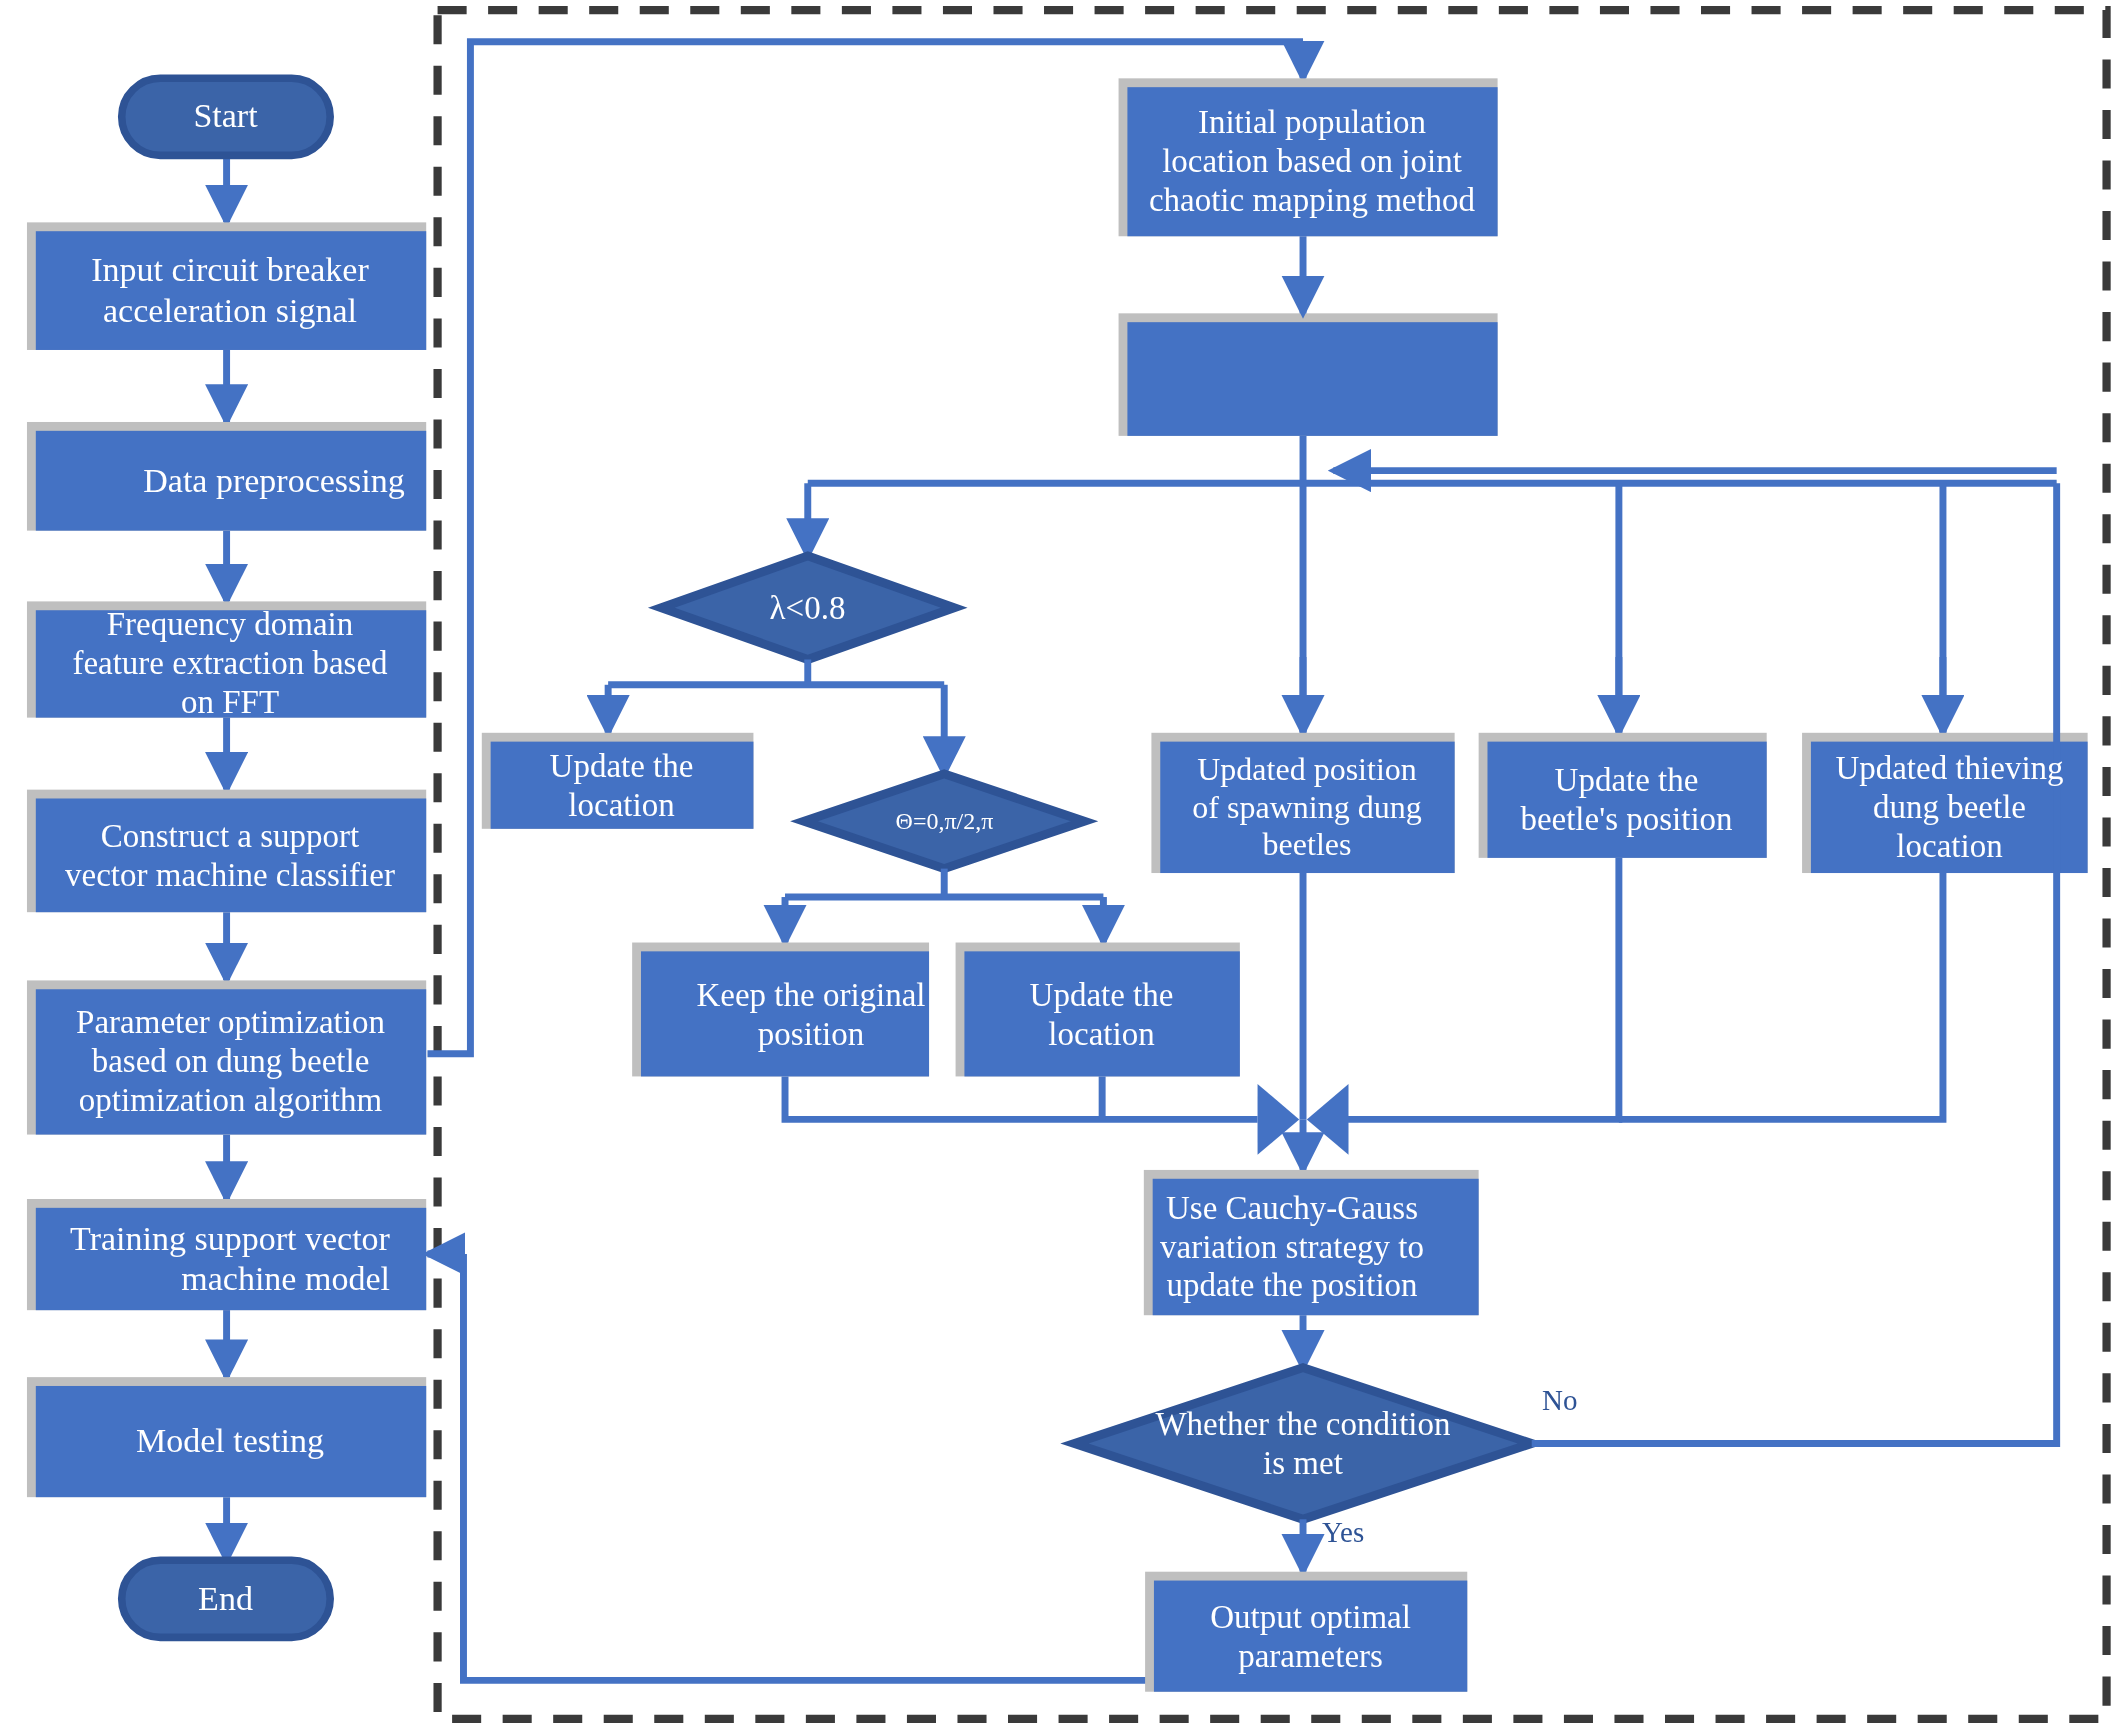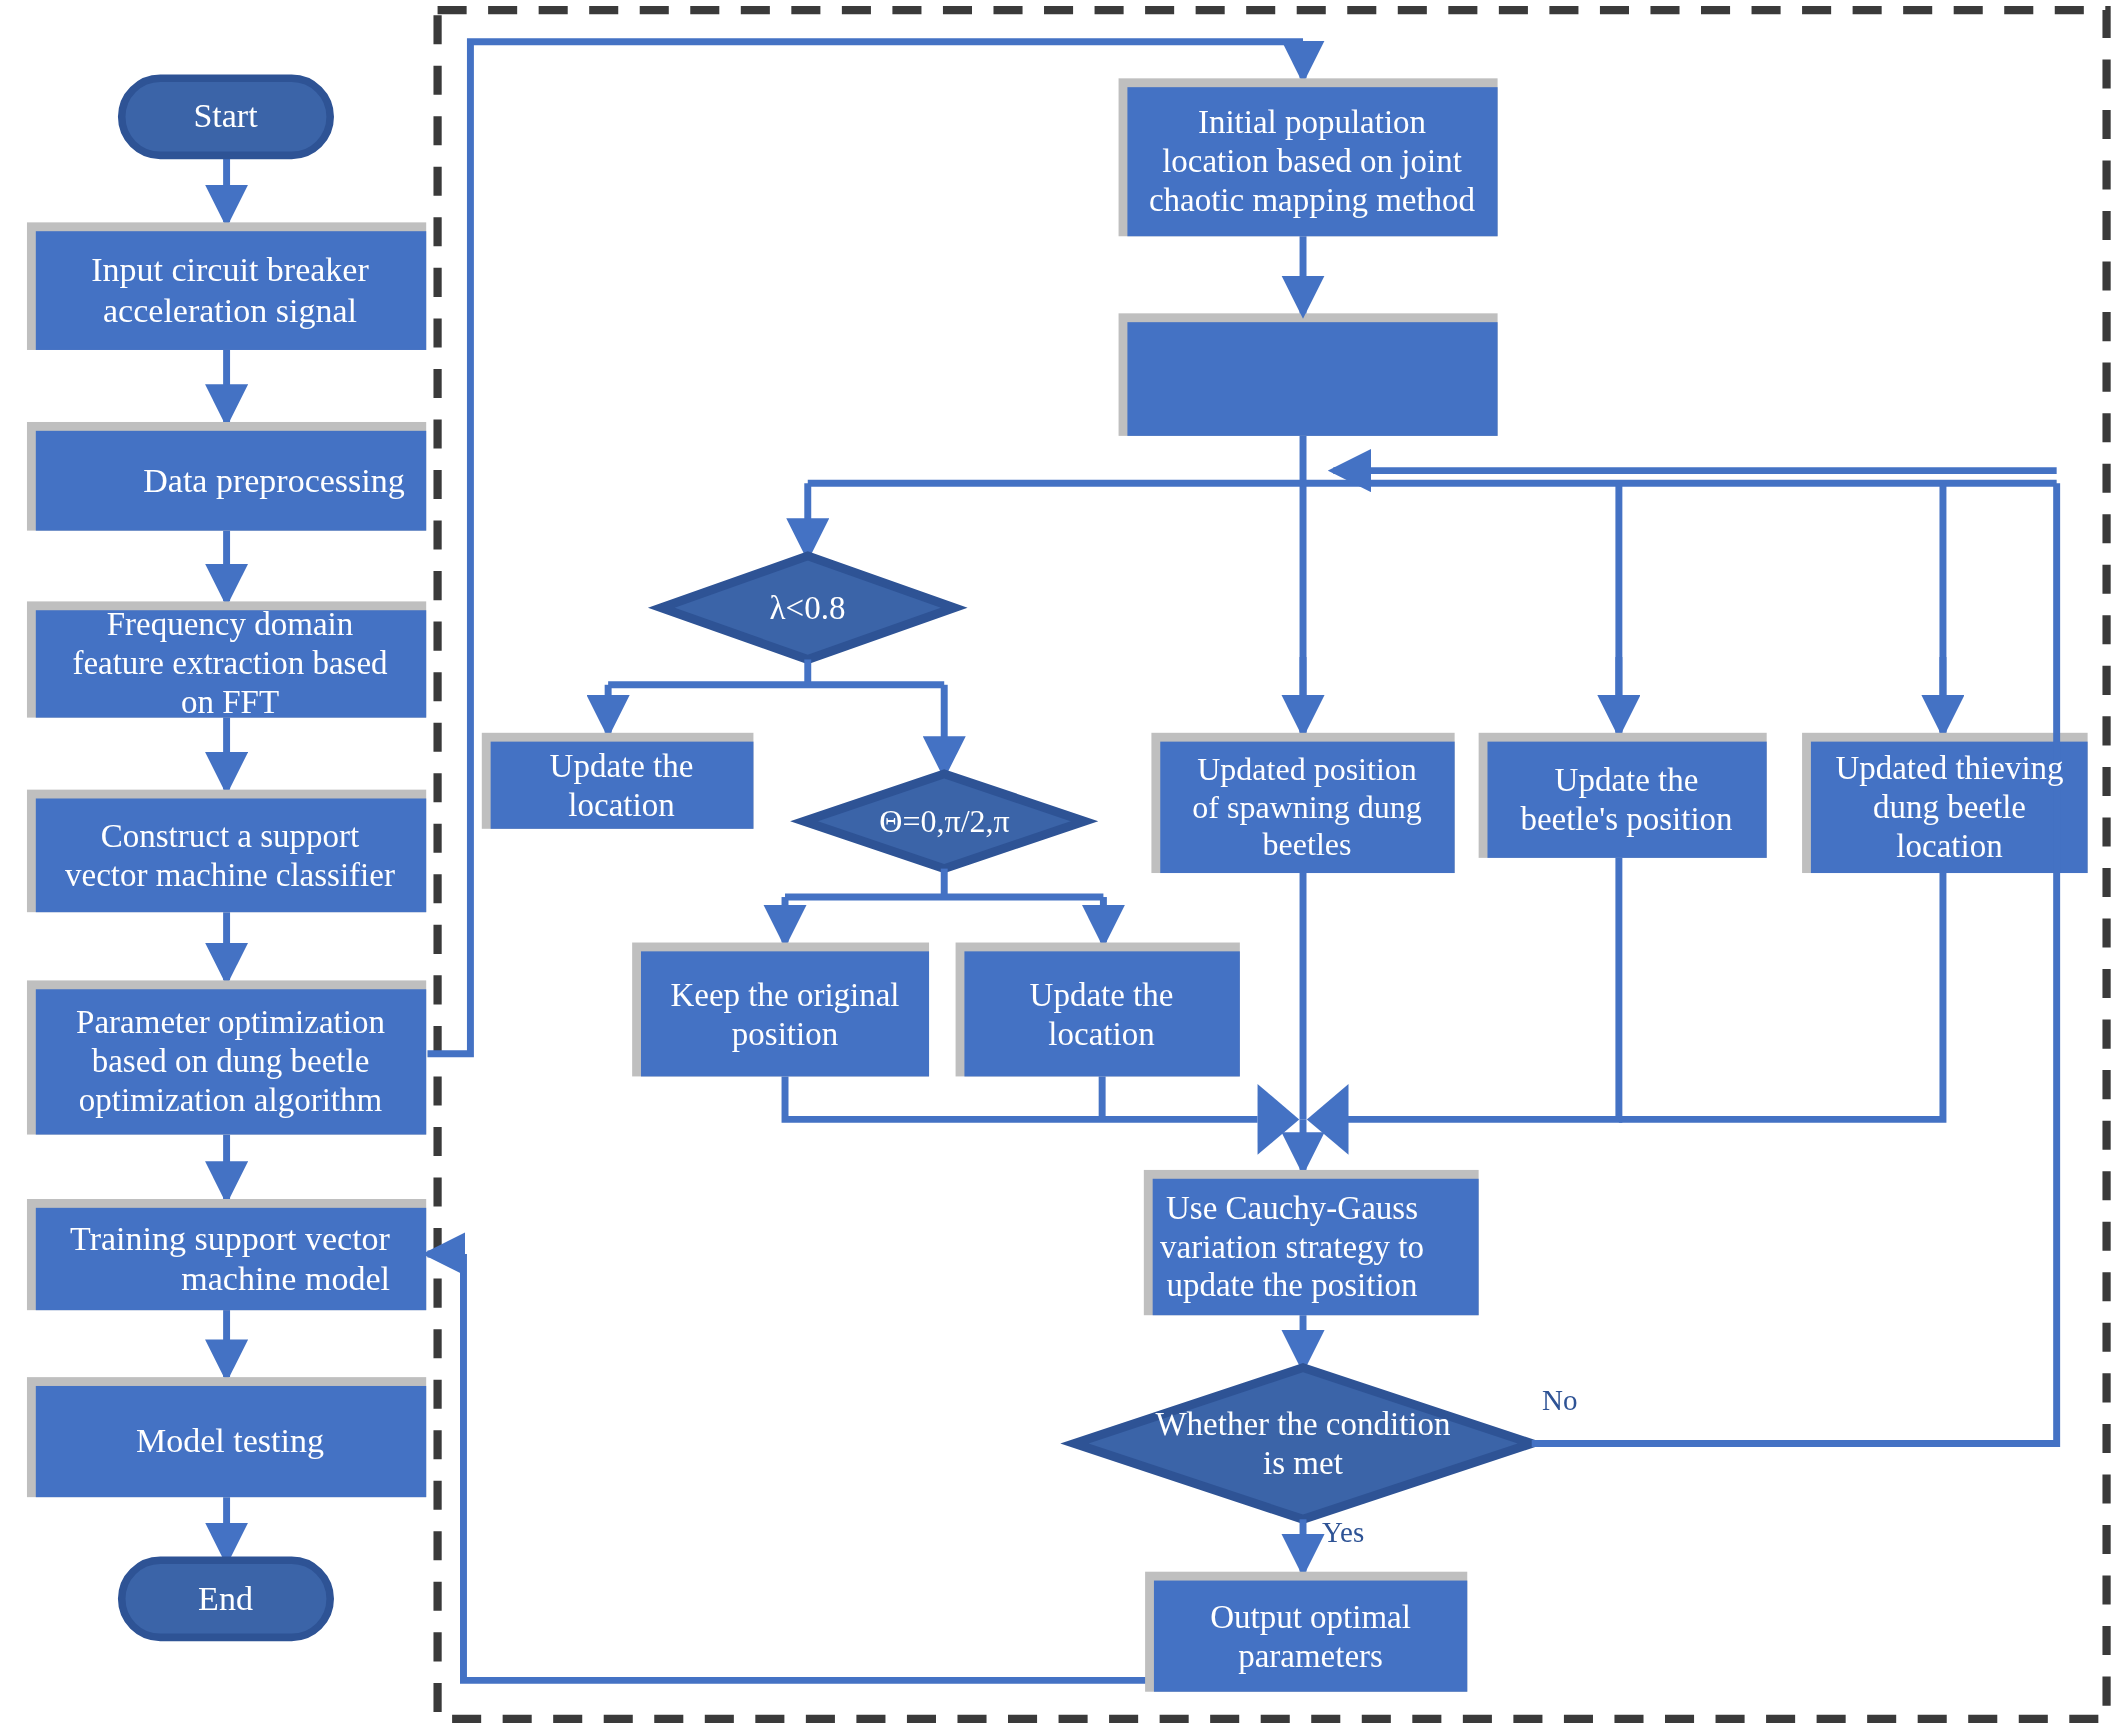--- a/index.html
+++ b/index.html
@@ -246,23 +246,23 @@
   <div class="node-label" style="left:1127px;top:87px;width:370px;height:149px;font-size:33px;white-space:pre-line;">Initial population
 location based on joint
 chaotic mapping method</div>
 
 
   <div class="node-label" style="left:661px;top:570px;width:293px;height:76px;font-size:33px;">λ&lt;0.8</div>
 
   <div class="node-label" style="left:490px;top:742px;width:263px;height:87px;font-size:33px;white-space:pre-line;">Update the
 location</div>
 
-  <div class="node-label" style="left:804px;top:786px;width:281px;height:71px;font-size:32px;">Θ=0,π/2,π</div>
-
-  <div class="node-label" style="left:641px;top:952px;width:288px;height:125px;font-size:33px;white-space:pre-line;">Keep the original
+  <div class="node-label" style="left:804px;top:786px;width:281px;height:71px;font-size:24px;">Θ=0,π/2,π</div>
+
+  <div class="node-label" style="left:641px;top:952px;width:288px;height:125px;font-size:33px;white-space:pre-line;padding-left:26px;">Keep the original
 position</div>
 
   <div class="node-label" style="left:964px;top:952px;width:275px;height:125px;font-size:33px;white-space:pre-line;">Update the
 location</div>
 
   <div class="node-label" style="left:1160px;top:742px;width:294px;height:131px;font-size:32px;white-space:pre-line;">Updated position
 of spawning dung
 beetles</div>
 
   <div class="node-label" style="left:1487px;top:742px;width:279px;height:116px;font-size:33px;white-space:pre-line;">Update the

